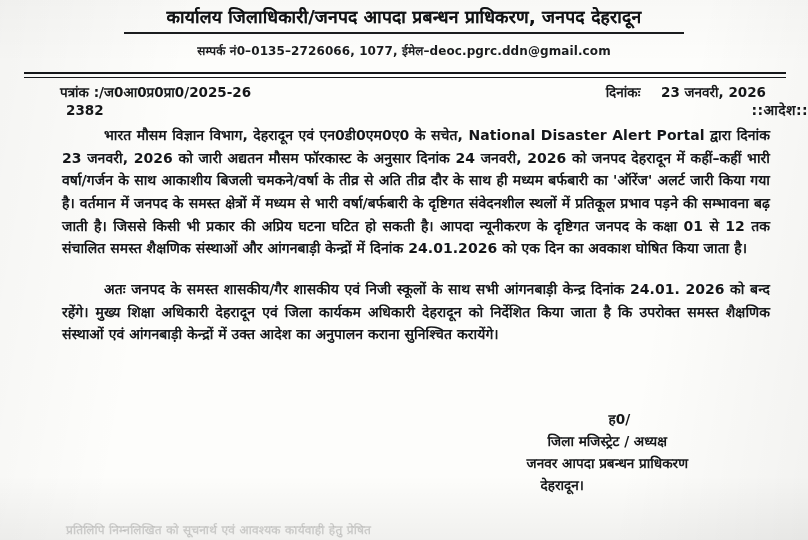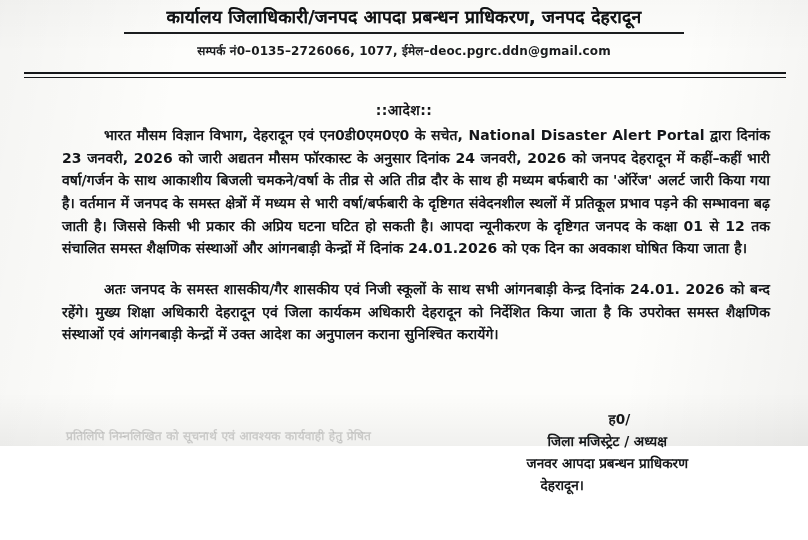--- a/index.html
+++ b/index.html
@@ -9,21 +9,21 @@
   body {
     width: 808px;
     height: 540px;
     background: #ffffff;
     font-family: "DejaVu Sans", sans-serif;
     overflow: hidden;
   }
   #page {
     position: relative;
     width: 808px;
-    height: 446px;
+    height: 540px;
     background: #fdfdfb;
     color: #16181a;
   }
   
   #page::before {
     content: "";
     position: absolute;
     inset: 0;
     background:
       linear-gradient(100deg, rgba(0,0,0,0.035) 0%, rgba(0,0,0,0.0) 22%, rgba(0,0,0,0.0) 78%, rgba(0,0,0,0.045) 100%),
@@ -103,21 +103,21 @@
   }
   .meta-right .date-val {
     margin-left: 16px;
   }
 
   .order-heading {
     position: absolute;
     left: 0;
     right: 0;
     top: 100px;
-    text-align: center;
+    text-align: right;
     font-size: 14px;
     font-weight: 700;
     letter-spacing: 0.4px;
   }
 
   .body-block {
     position: absolute;
     left: 62px;
     right: 38px;
     top: 124px;
@@ -182,20 +182,30 @@
     <div class="office-title">कार्यालय जिलाधिकारी/जनपद आपदा प्रबन्धन प्राधिकरण, जनपद देहरादून</div>
     <div class="title-underline"></div>
     <div class="contact-line">सम्पर्क नं0–0135–2726066, 1077, ईमेल–deoc.pgrc.ddn@gmail.com</div>
   </div>
 
   <div class="rule-double">
     <div class="r1"></div>
     <div class="r2"></div>
   </div>
 
+  <div class="meta-row">
+    <div class="meta-left">
+      <span>पत्रांक :/ज0आ0प्र0प्रा0/2025-26</span>
+      <span class="num2">2382</span>
+    </div>
+    <div class="meta-right">
+      <span>दिनांकः</span>
+      <span class="date-val">23 जनवरी, 2026</span>
+    </div>
+  </div>
 
   <div class="order-heading">::आदेश::</div>
 
   <div class="body-block">
     <p class="para p1">भारत मौसम विज्ञान विभाग, देहरादून एवं एन0डी0एम0ए0 के सचेत, National Disaster Alert Portal द्वारा दिनांक 23 जनवरी, 2026 को जारी अद्यतन मौसम फॉरकास्ट के अनुसार दिनांक 24 जनवरी, 2026 को जनपद देहरादून में कहीं–कहीं भारी वर्षा/गर्जन के साथ आकाशीय बिजली चमकने/वर्षा के तीव्र से अति तीव्र दौर के साथ ही मध्यम बर्फबारी का 'ऑरेंज' अलर्ट जारी किया गया है। वर्तमान में जनपद के समस्त क्षेत्रों में मध्यम से भारी वर्षा/बर्फबारी के दृष्टिगत संवेदनशील स्थलों में प्रतिकूल प्रभाव पड़ने की सम्भावना बढ़ जाती है। जिससे किसी भी प्रकार की अप्रिय घटना घटित हो सकती है। आपदा न्यूनीकरण के दृष्टिगत जनपद के कक्षा 01 से 12 तक संचालित समस्त शैक्षणिक संस्थाओं और आंगनबाड़ी केन्द्रों में दिनांक 24.01.2026 को एक दिन का अवकाश घोषित किया जाता है।</p>
     <p class="para p2">अतः जनपद के समस्त शासकीय/गैर शासकीय एवं निजी स्कूलों के साथ सभी आंगनबाड़ी केन्द्र दिनांक 24.01. 2026 को बन्द रहेंगे। मुख्य शिक्षा अधिकारी देहरादून एवं जिला कार्यकम अधिकारी देहरादून को निर्देशित किया जाता है कि उपरोक्त समस्त शैक्षणिक संस्थाओं एवं आंगनबाड़ी केन्द्रों में उक्त आदेश का अनुपालन कराना सुनिश्चित करायेंगे।</p>
   </div>
 
   <div class="sign-block">
     <div class="ho">ह0/</div>

